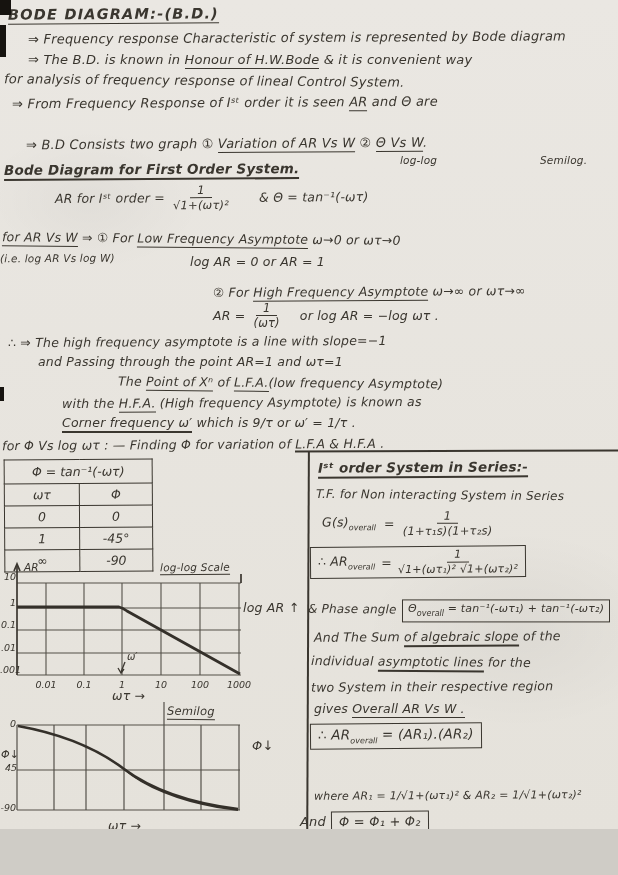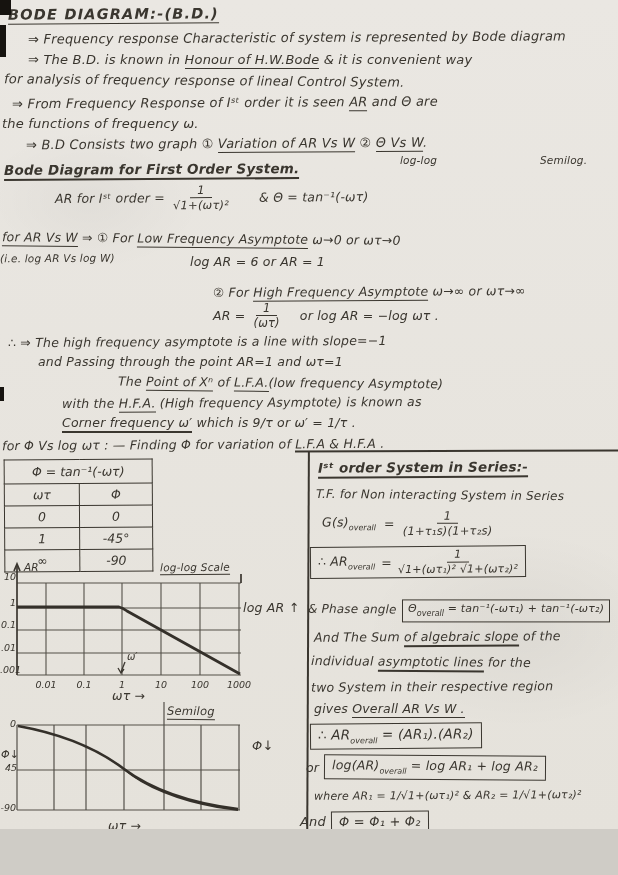--- a/index.html
+++ b/index.html
@@ -50,23 +50,20 @@
   </div>
   <div class="hw" style="left:28px;top:52px;font-size:13px;">
     <span>⇒ The B.D. is known in </span><span class="u">Honour of H.W.Bode</span><span> &amp; it is convenient way</span>
   </div>
   <div class="hw r2" style="left:4px;top:73px;font-size:13px;">
     <span>for analysis of frequency response of lineal Control System.</span>
   </div>
   <div class="hw r3" style="left:12px;top:95px;font-size:13px;">
     <span>⇒ From Frequency Response of Iˢᵗ order it is seen </span><span class="u">AR</span><span> and Θ are</span>
   </div>
-  <div class="hw" style="left:2px;top:116px;font-size:13px;">
-    <span>the functions of frequency ω.</span>
-  </div>
   <div class="hw r3" style="left:26px;top:136px;font-size:13px;">
     <span>⇒ B.D Consists two graph ① </span><span class="u">Variation of AR Vs W</span><span> ② </span><span class="u">Θ Vs W</span><span>.</span>
   </div>
   <div class="hw sm" style="left:400px;top:154px;">
     <span>log-log</span>
   </div>
   <div class="hw sm" style="left:540px;top:154px;">
     <span>Semilog.</span>
   </div>
 
@@ -83,21 +80,21 @@
     <span style="margin-left:22px">&amp;  Θ = tan⁻¹(-ωτ)</span>
   </div>
 
   <div class="hw r2" style="left:2px;top:231px;">
     <span class="u">for AR Vs W</span><span> ⇒ ①  For </span><span class="u">Low Frequency Asymptote</span><span>  ω→0 or ωτ→0</span>
   </div>
   <div class="hw sm r3" style="left:0px;top:252px;">
     <span>(i.e. log AR Vs log W)</span>
   </div>
   <div class="hw" style="left:190px;top:254px;">
-    <span>log AR = 6        or AR = 1</span>
+    <span>log AR = 0        or AR = 1</span>
   </div>
   <div class="hw r3" style="left:213px;top:284px;">
     <span>②  For </span><span class="u">High Frequency Asymptote</span><span>  ω→∞ or ωτ→∞</span>
   </div>
   <div class="hw row" style="left:213px;top:302px;">
     <span>AR =</span>
     <span class="frac">
       <span class="fn">1</span>
       <span class="fd">(ωτ)</span>
     </span>
@@ -284,27 +281,20 @@
     <span>gives </span><span class="u">Overall AR Vs W .</span>
   </div>
 
   <div class="hw" style="left:310px;top:723px;font-size:13.5px;">
     <span class="box">
       <span>∴ AR</span><span class="sub">overall</span>
       <span>= (AR₁).(AR₂)</span>
     </span>
   </div>
 
-  <div class="hw row" style="left:306px;top:755px;font-size:12.5px;gap:5px;">
-    <span>or</span>
-    <span class="box" style="transform:rotate(0.4deg);">
-      <span>log(AR)</span><span class="sub">overall</span>
-      <span>= log AR₁ + log AR₂</span>
-    </span>
-  </div>
 
   <div class="hw r3" style="left:314px;top:789px;font-size:11px;">
     <span>where   AR₁ = 1/√1+(ωτ₁)²   &amp;  AR₂ = 1/√1+(ωτ₂)²</span>
   </div>
 
   <div class="hw row" style="left:300px;top:811px;font-size:13px;gap:5px;text-align:center;">
     <span>And</span>
     <span class="box">Φ = Φ₁ + Φ₂</span>
   </div>
 

